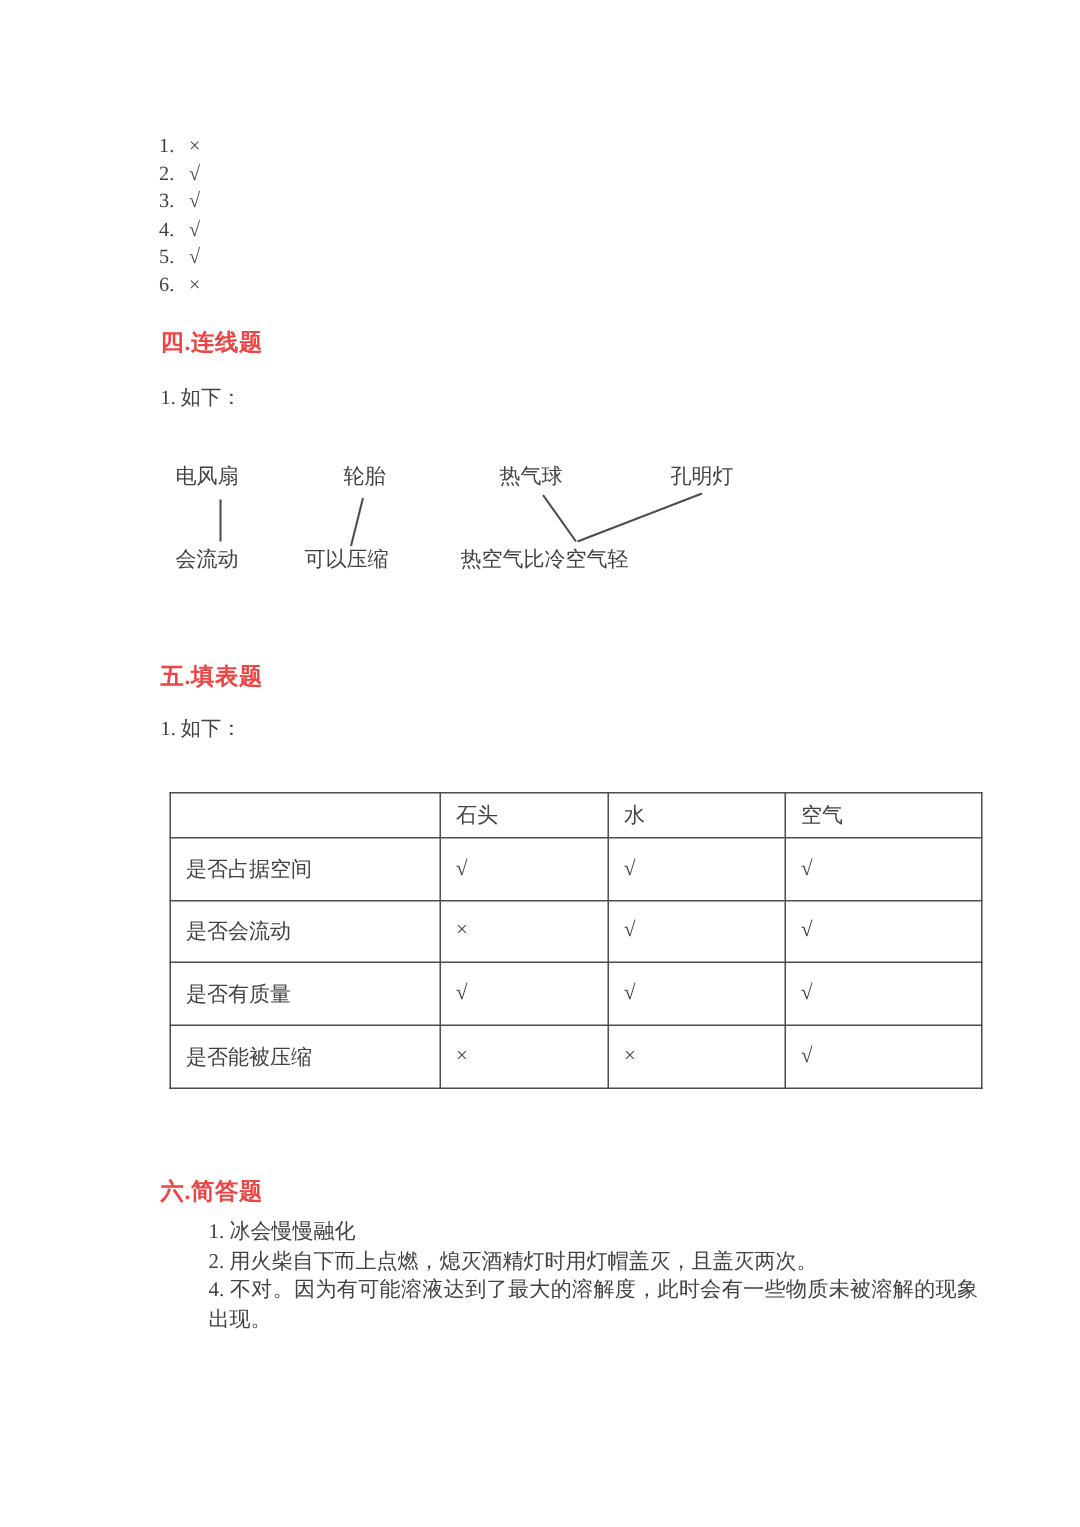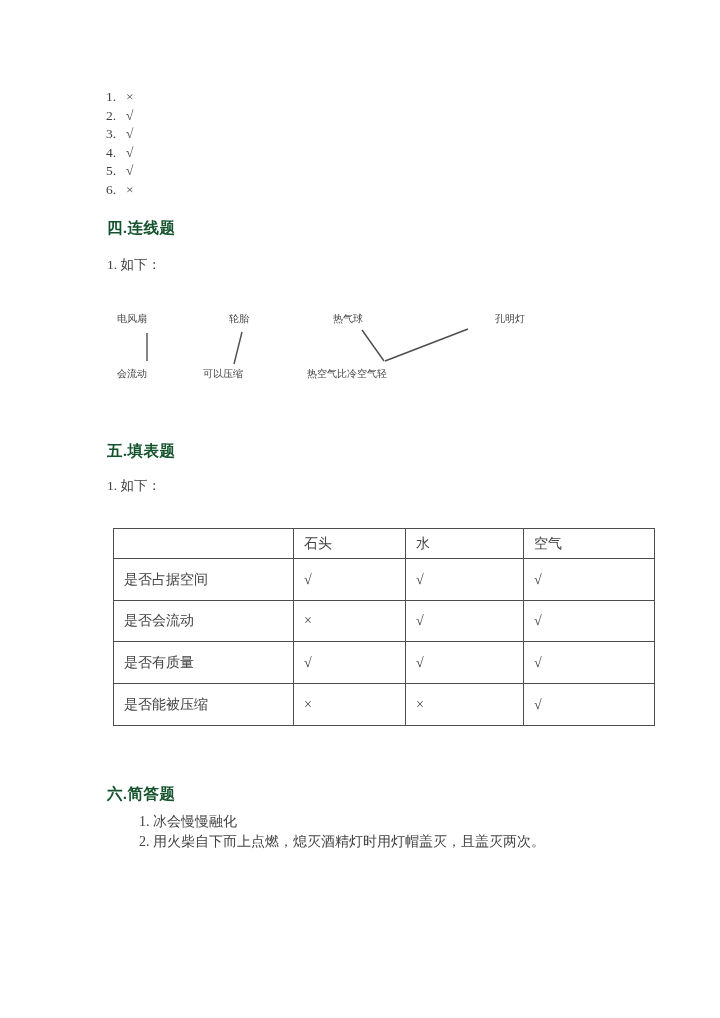--- a/index.html
+++ b/index.html
@@ -17,34 +17,34 @@
   }
   .abs { position: absolute; }
 
   
   .tf-list { left: 106px; top: 88px; font-size: 13.5px; }
   .tf-item { height: 18.6px; line-height: 18.6px; white-space: nowrap; }
   .tf-num { display: inline-block; min-width: 13px; }
   .tf-mark { display: inline-block; margin-left: 7px; color: #4a4a4a; }
 
   
-  .sec-title { font-size: 15.5px; font-weight: bold; color: #14532d; letter-spacing: 0.5px; }
+  .sec-title { font-size: 15.5px; font-weight: bold; color: #ef4444; letter-spacing: 0.5px; }
   .q-label { font-size: 13.5px; color: #424242; }
   .sec4-title { left: 107px; top: 218px; }
   .sec4-q { left: 107px; top: 256px; }
   .sec5-title { left: 107px; top: 441px; }
   .sec5-q { left: 107px; top: 477px; }
   .sec6-title { left: 107px; top: 784px; }
 
   
-  .match-word { font-size: 10px; color: #424242; white-space: nowrap; line-height: 16px; }
+  .match-word { font-size: 14px; color: #424242; white-space: nowrap; line-height: 16px; }
   .m-fan      { left: 117px; top: 311px; }
   .m-tire     { left: 229px; top: 311px; }
   .m-balloon  { left: 333px; top: 311px; }
-  .m-lantern  { left: 447px; top: 311px; margin-left: 48px; }
+  .m-lantern  { left: 447px; top: 311px; }
   .m-flow     { left: 117px; top: 366px; }
   .m-compress { left: 203px; top: 366px; }
   .m-hotair   { left: 307px; top: 366px; }
   .connector-svg { left: 0; top: 0; pointer-events: none; }
 
   
   .fill-table-wrap { left: 113px; top: 528px; }
   table.fill-table { border-collapse: collapse; table-layout: fixed; }
   table.fill-table td {
     border: 1.5px solid #4d4d4d;
@@ -144,15 +144,16 @@
         </tr>
       </tbody>
     </table>
   </div>
 
   <div class="abs sec-title sec6-title">六.简答题</div>
 
   <div class="abs answers">
     <p>1. 冰会慢慢融化</p>
     <p>2. 用火柴自下而上点燃，熄灭酒精灯时用灯帽盖灭，且盖灭两次。</p>
+    <p>4. 不对。因为有可能溶液达到了最大的溶解度，此时会有一些物质未被溶解的现象出现。</p>
   </div>
 
 </div>
 
 </body></html>

